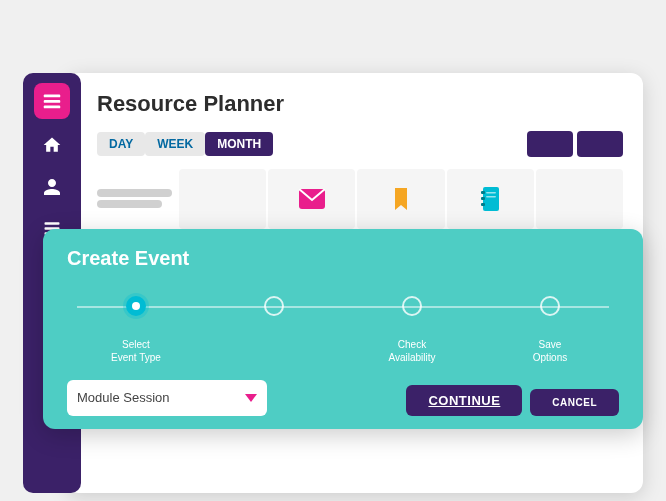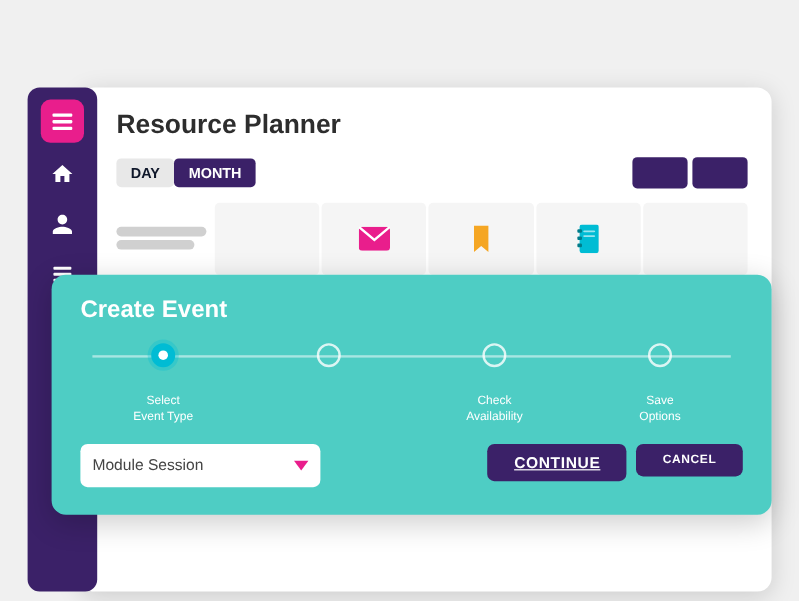--- a/index.html
+++ b/index.html
@@ -86,21 +86,21 @@
       gap: 0;
       margin-bottom: 12px;
     }
 
     .cal-tab {
       padding: 5px 12px;
       font-size: 12px;
       font-weight: 600;
       border-radius: 4px;
       cursor: pointer;
-      color: #0f172a;
+      color: #0369a1;
       background: #e8e8e8;
     }
 
     .cal-tab.active {
       background: #3b2168;
       color: #fff;
     }
 
     .cal-tab-spacer {
       flex: 1;
@@ -174,21 +174,21 @@
       border-radius: 12px;
       z-index: 10;
       box-shadow: 0 6px 25px rgba(0,0,0,0.2);
       padding: 18px 24px 16px 24px;
     }
 
     .modal-title {
       font-size: 20px;
       font-weight: 700;
       color: #fff;
-      margin-bottom: 16px;
+      margin-bottom: 26px;
     }
 
     
     .stepper {
       display: flex;
       align-items: flex-start;
       justify-content: space-between;
       margin-bottom: 16px;
       position: relative;
     }
@@ -242,21 +242,21 @@
       color: #fff;
       text-align: center;
       font-weight: 500;
       line-height: 1.3;
       max-width: 70px;
     }
 
     
     .modal-footer {
       display: flex;
-      align-items: flex-start;
+      align-items: flex-end;
       gap: 8px;
     }
 
     .dropdown-select {
       flex: 0 0 200px;
       height: 36px;
       background: #fff;
       border-radius: 6px;
       display: flex;
       align-items: center;
@@ -343,20 +343,21 @@
         <path d="M4 20c0-4 3.6-7 8-7s8 3 8 7"></path>
       </svg>
     </div>
   </div>
 
   <div class="main-panel">
     <div class="panel-title">Resource Planner</div>
 
     <div class="cal-tabs">
       <div class="cal-tab">DAY</div>
+      <div class="cal-tab">WEEK</div>
       <div class="cal-tab active">MONTH</div>
       <div class="cal-tab-spacer"></div>
       <div class="cal-nav-btn"></div>
       <div class="cal-nav-btn"></div>
     </div>
 
     <div class="cal-grid">
 
       <div class="cal-label-cell">
         <div class="cal-label-bar long"></div>

